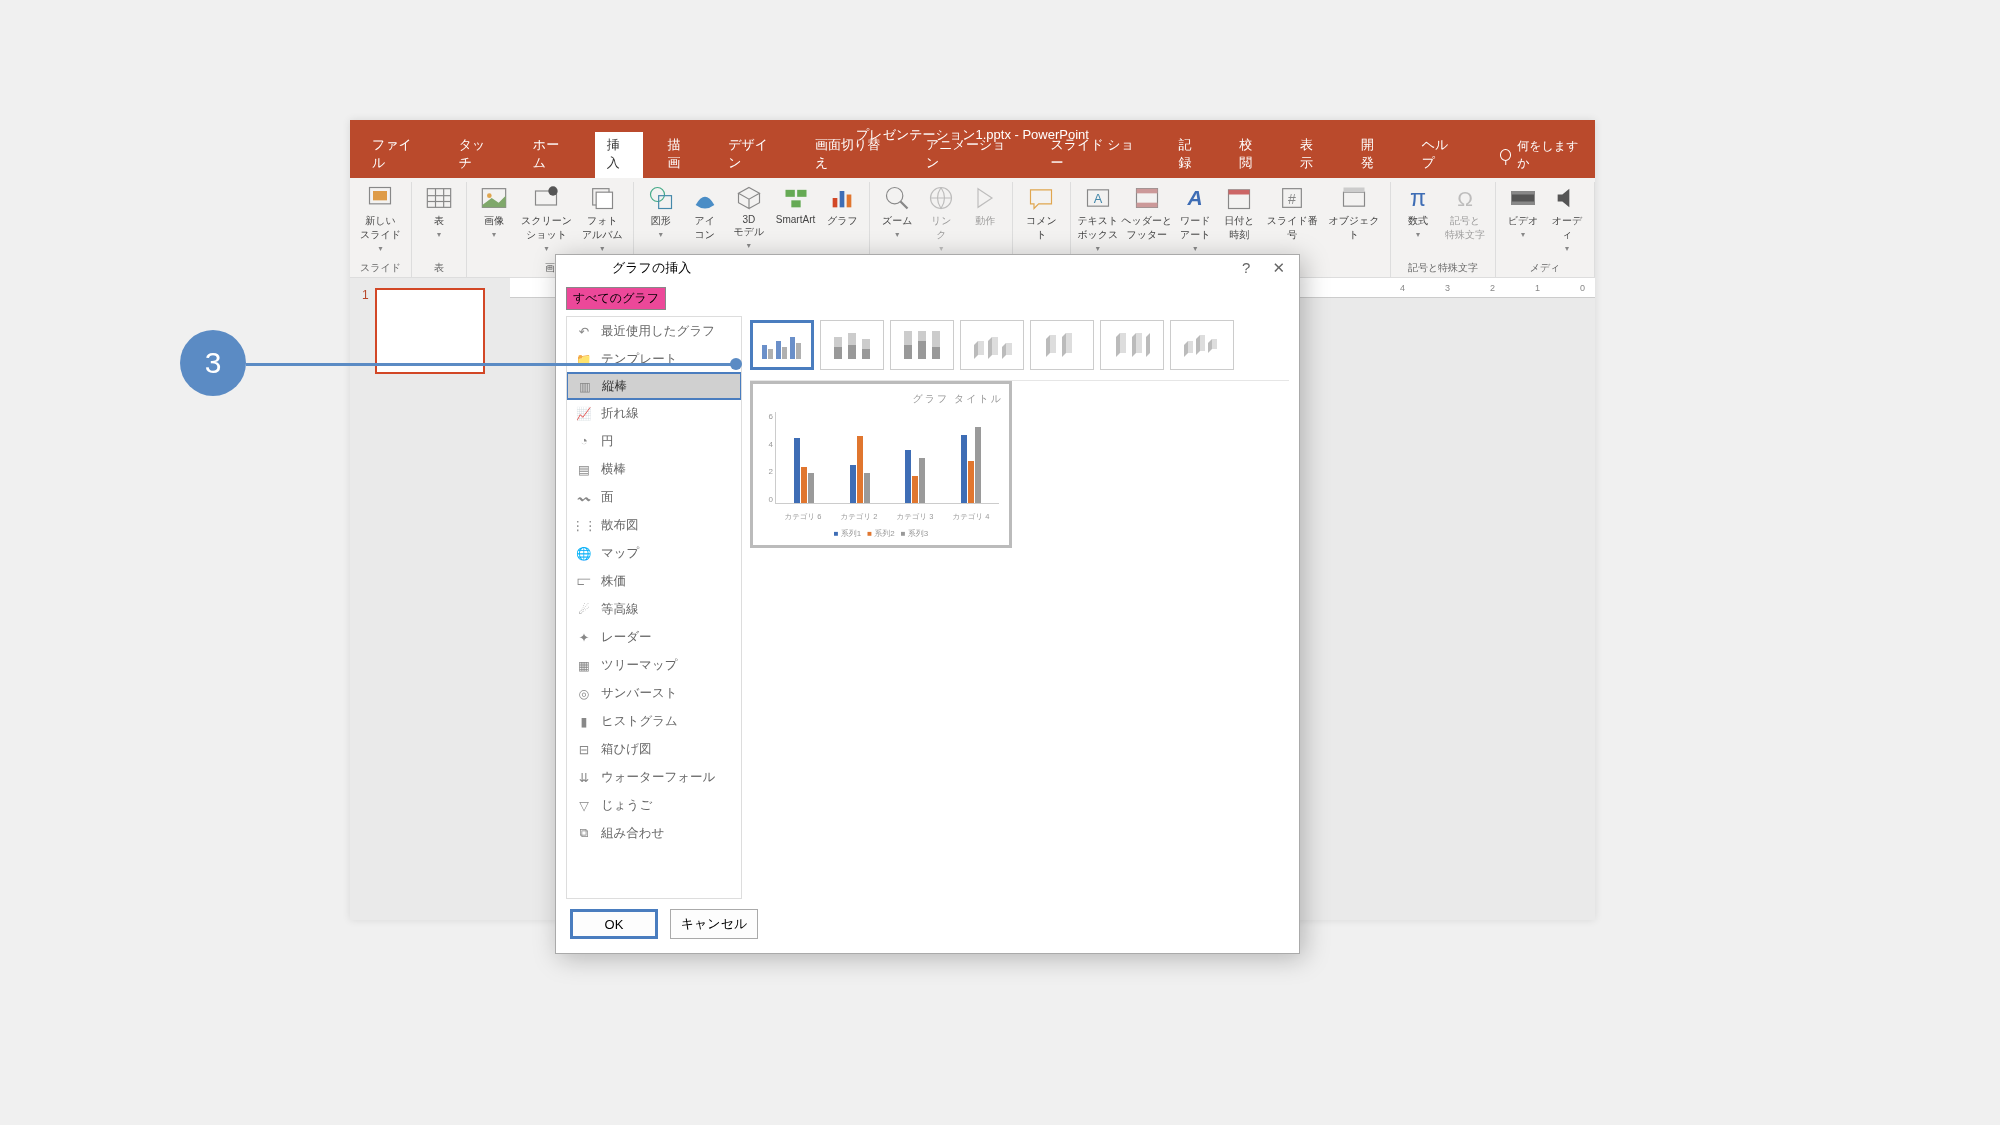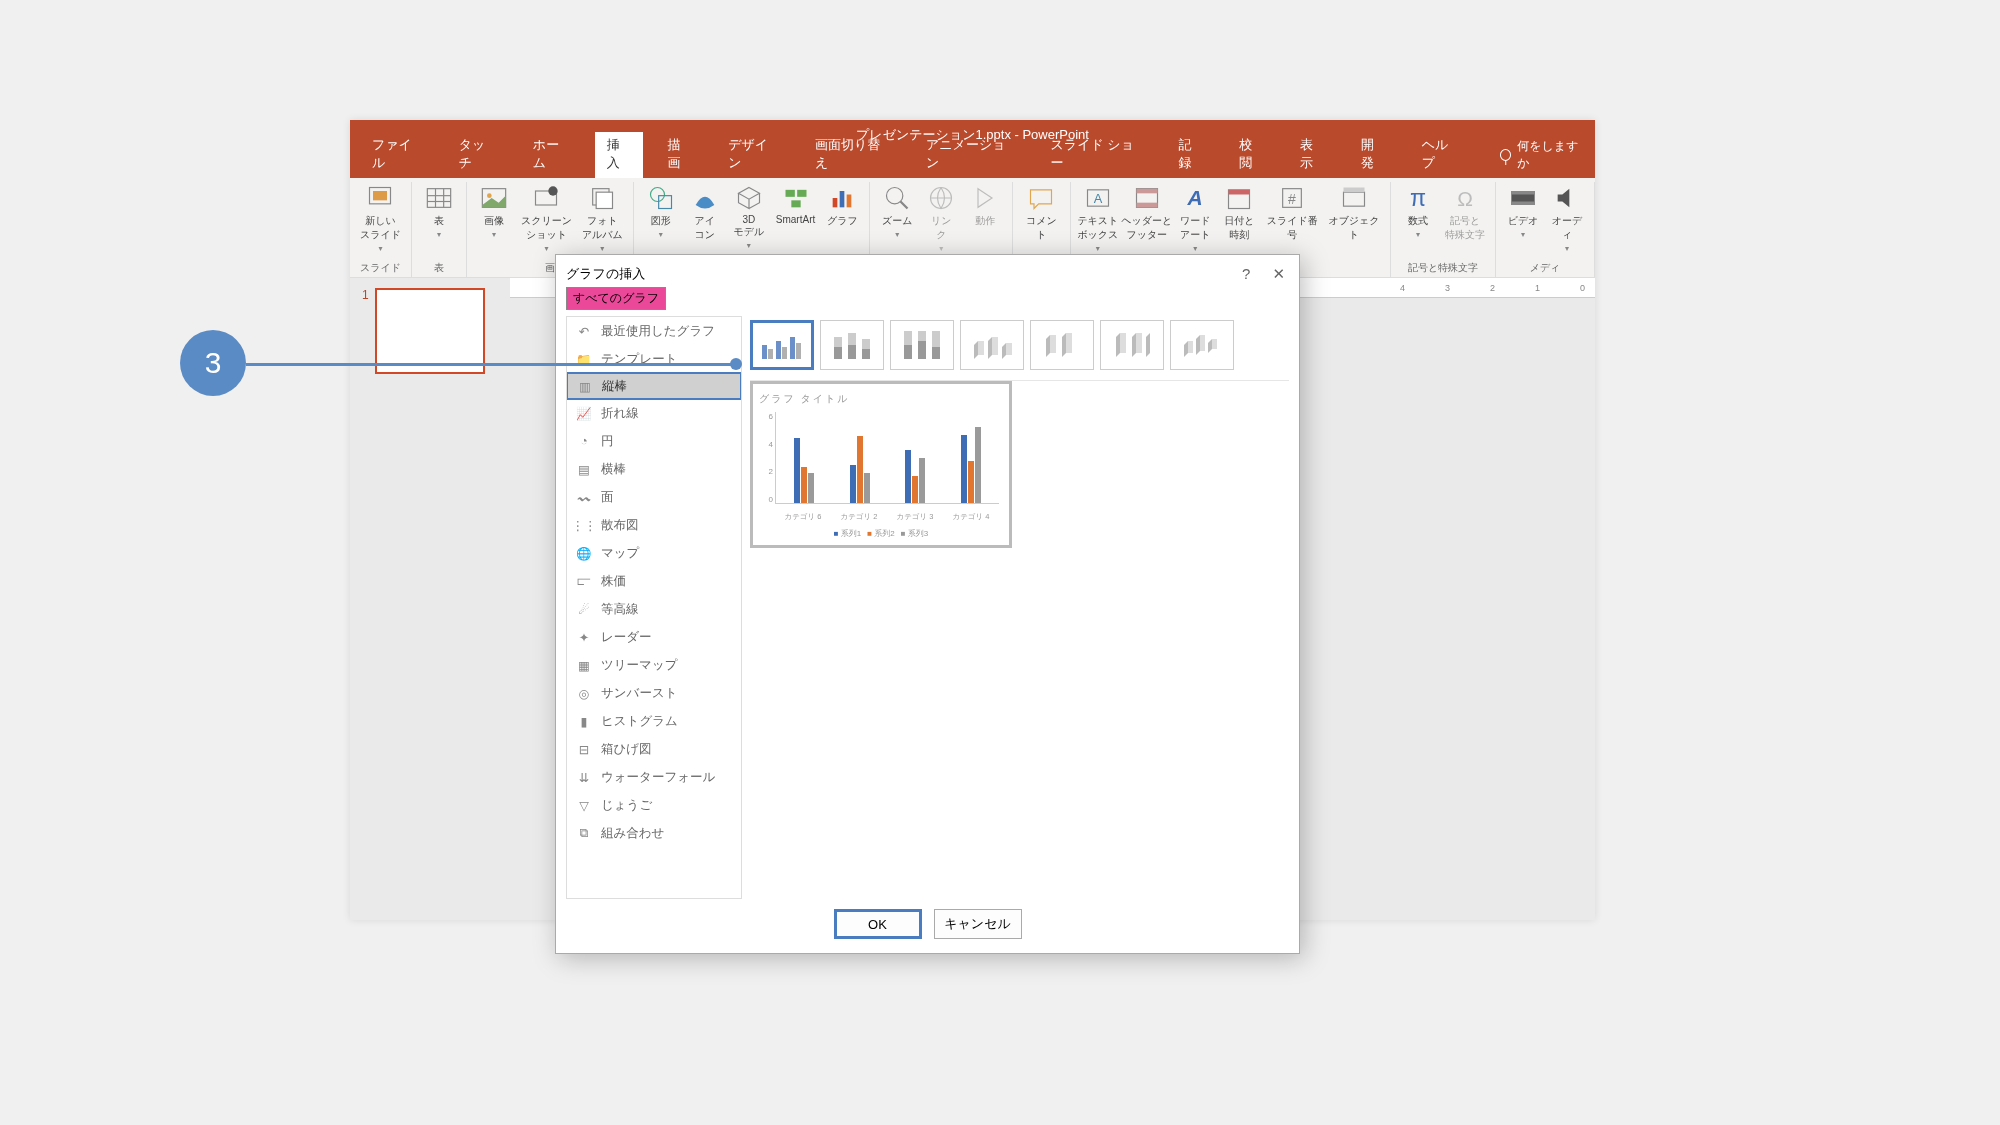--- a/index.html
+++ b/index.html
@@ -25,48 +25,48 @@
   
   .workspace { position: absolute; top: 158px; left: 0; right: 0; bottom: 0; background: #eaeaea; display:flex; }
   .thumbs { width: 160px; background: #eaeaea; padding: 10px 12px; }
   .thumb-row { display:flex; gap:6px; }
   .tnum { font-size:12px; color:#b8472a; }
   .thumb { width: 110px; height: 86px; background:#fff; border:2px solid #d24726; }
   .canvas { flex:1; background:#eaeaea; position:relative; }
   .ruler { height:20px; background:#fff; border-bottom:1px solid #ccc; font-size:9px; color:#888; display:flex; justify-content:flex-end; padding-right:10px; gap:40px; align-items:center; overflow:hidden; }
   
   .dialog { position:absolute; left:555px; top:254px; width:745px; height:700px; background:#fff; border:1px solid #aaa; box-shadow: 4px 4px 24px rgba(0,0,0,.25); display:flex; flex-direction:column; }
-  .dlg-title { display:flex; align-items:flex-end; justify-content:space-between; padding:4px 8px 0 10px; font-size:13px; height:28px; }
+  .dlg-title { display:flex; align-items:flex-start; justify-content:space-between; padding:4px 8px 0 10px; font-size:13px; height:28px;margin-left:46px; }
   .dlg-title .ctrls { display:flex; gap:10px; font-size:15px; color:#666; }
   .dlg-title .ctrls span { cursor:pointer; padding:0 6px; }
   .dlg-tab { margin:4px 0 0 10px; font-size:12px; }
   .dlg-tab span { display:inline-block; border:1px solid #888; padding:2px 6px; background:#ec4899; }
   .dlg-body { flex:1; display:flex; padding:6px 10px 0 10px; gap:8px; overflow:hidden; }
   .dlg-side { width:176px; border:1px solid #ddd; overflow-y:auto; }
   .ct-item { display:flex; align-items:center; gap:8px; padding:3px 8px; font-size:12.5px; color:#666; cursor:pointer; height:28px; }
   .ct-item .ci { width:18px; height:18px; display:flex; align-items:center; justify-content:center; color:#888; }
   .ct-item.sel { background:#d0d0d0; color:#333; border:2px solid #4a7dbf; margin:-1px; }
   .dlg-main { flex:1; display:flex; flex-direction:column; }
   .subtype-row { display:flex; gap:6px; padding:4px 0 10px 0; border-bottom:1px solid #e6e6e6; }
   .subtype { width:64px; height:50px; border:1px solid #ccc; display:flex; align-items:center; justify-content:center; cursor:pointer; background:#fff; }
   .subtype.sel { border:3px solid #4a7dbf; }
   .subtype svg { width:48px; height:36px; }
   .chart-name { font-size:19px; color:#555; padding:10px 0 8px 2px; }
   .preview { width:262px; border:3px solid #bbb; padding:8px 6px 6px; }
-  .ptitle { text-align:left; font-size:10px; color:#999; padding-bottom:6px; letter-spacing:2px; }
+  .ptitle { text-align:right; font-size:10px; color:#999; padding-bottom:6px; letter-spacing:2px; }
   .pchart { position:relative; height:110px; padding-left:16px; }
   .yax { position:absolute; left:0; top:0; bottom:18px; width:14px; display:flex; flex-direction:column; justify-content:space-between; font-size:8px; color:#999; text-align:right; }
   .plot { position:absolute; left:16px; right:4px; top:0; bottom:18px; border-left:1px solid #ccc; border-bottom:1px solid #ccc; display:flex; align-items:flex-end; justify-content:space-around; }
   .bg3 { display:flex; align-items:flex-end; gap:1px; height:100%; }
   .bg3 div { width:6px; }
   .xax { position:absolute; left:16px; right:4px; bottom:0; display:flex; justify-content:space-around; font-size:7.5px; color:#999; }
   .legend { display:flex; justify-content:center; gap:6px; font-size:8px; color:#999; padding-top:6px; }
   .legend span::before { content:"■ "; }
   .legend span:nth-child(1)::before{ color:#3e6db5;} .legend span:nth-child(2)::before{ color:#e0762f;} .legend span:nth-child(3)::before{ color:#999;}
-  .dlg-foot { display:flex; justify-content:center; gap:12px; padding:10px 14px 14px; }
+  .dlg-foot { display:flex; justify-content:flex-start; gap:12px; padding:10px 14px 14px; }
   .dlg-btn { min-width:88px; height:30px; border:1px solid #aaa; background:#fdfdfd; font-size:13px; cursor:pointer; }
   .dlg-btn.ok { border:3px solid #4a7dbf; }
   
   .callout { position:absolute; left:180px; top:330px; width:66px; height:66px; border-radius:50%; background:#5b8bc4; color:#fff; display:flex; align-items:center; justify-content:center; font-size:30px; font-weight:500; z-index:10; }
   .callout-line { position:absolute; left:246px; top:363px; height:3px; width:486px; background:#5b8bc4; z-index:9; }
   .callout-dot { position:absolute; left:730px; top:358px; width:12px; height:12px; border-radius:50%; background:#5b8bc4; z-index:11; }
 </style>
 </head>
 <body>
 

